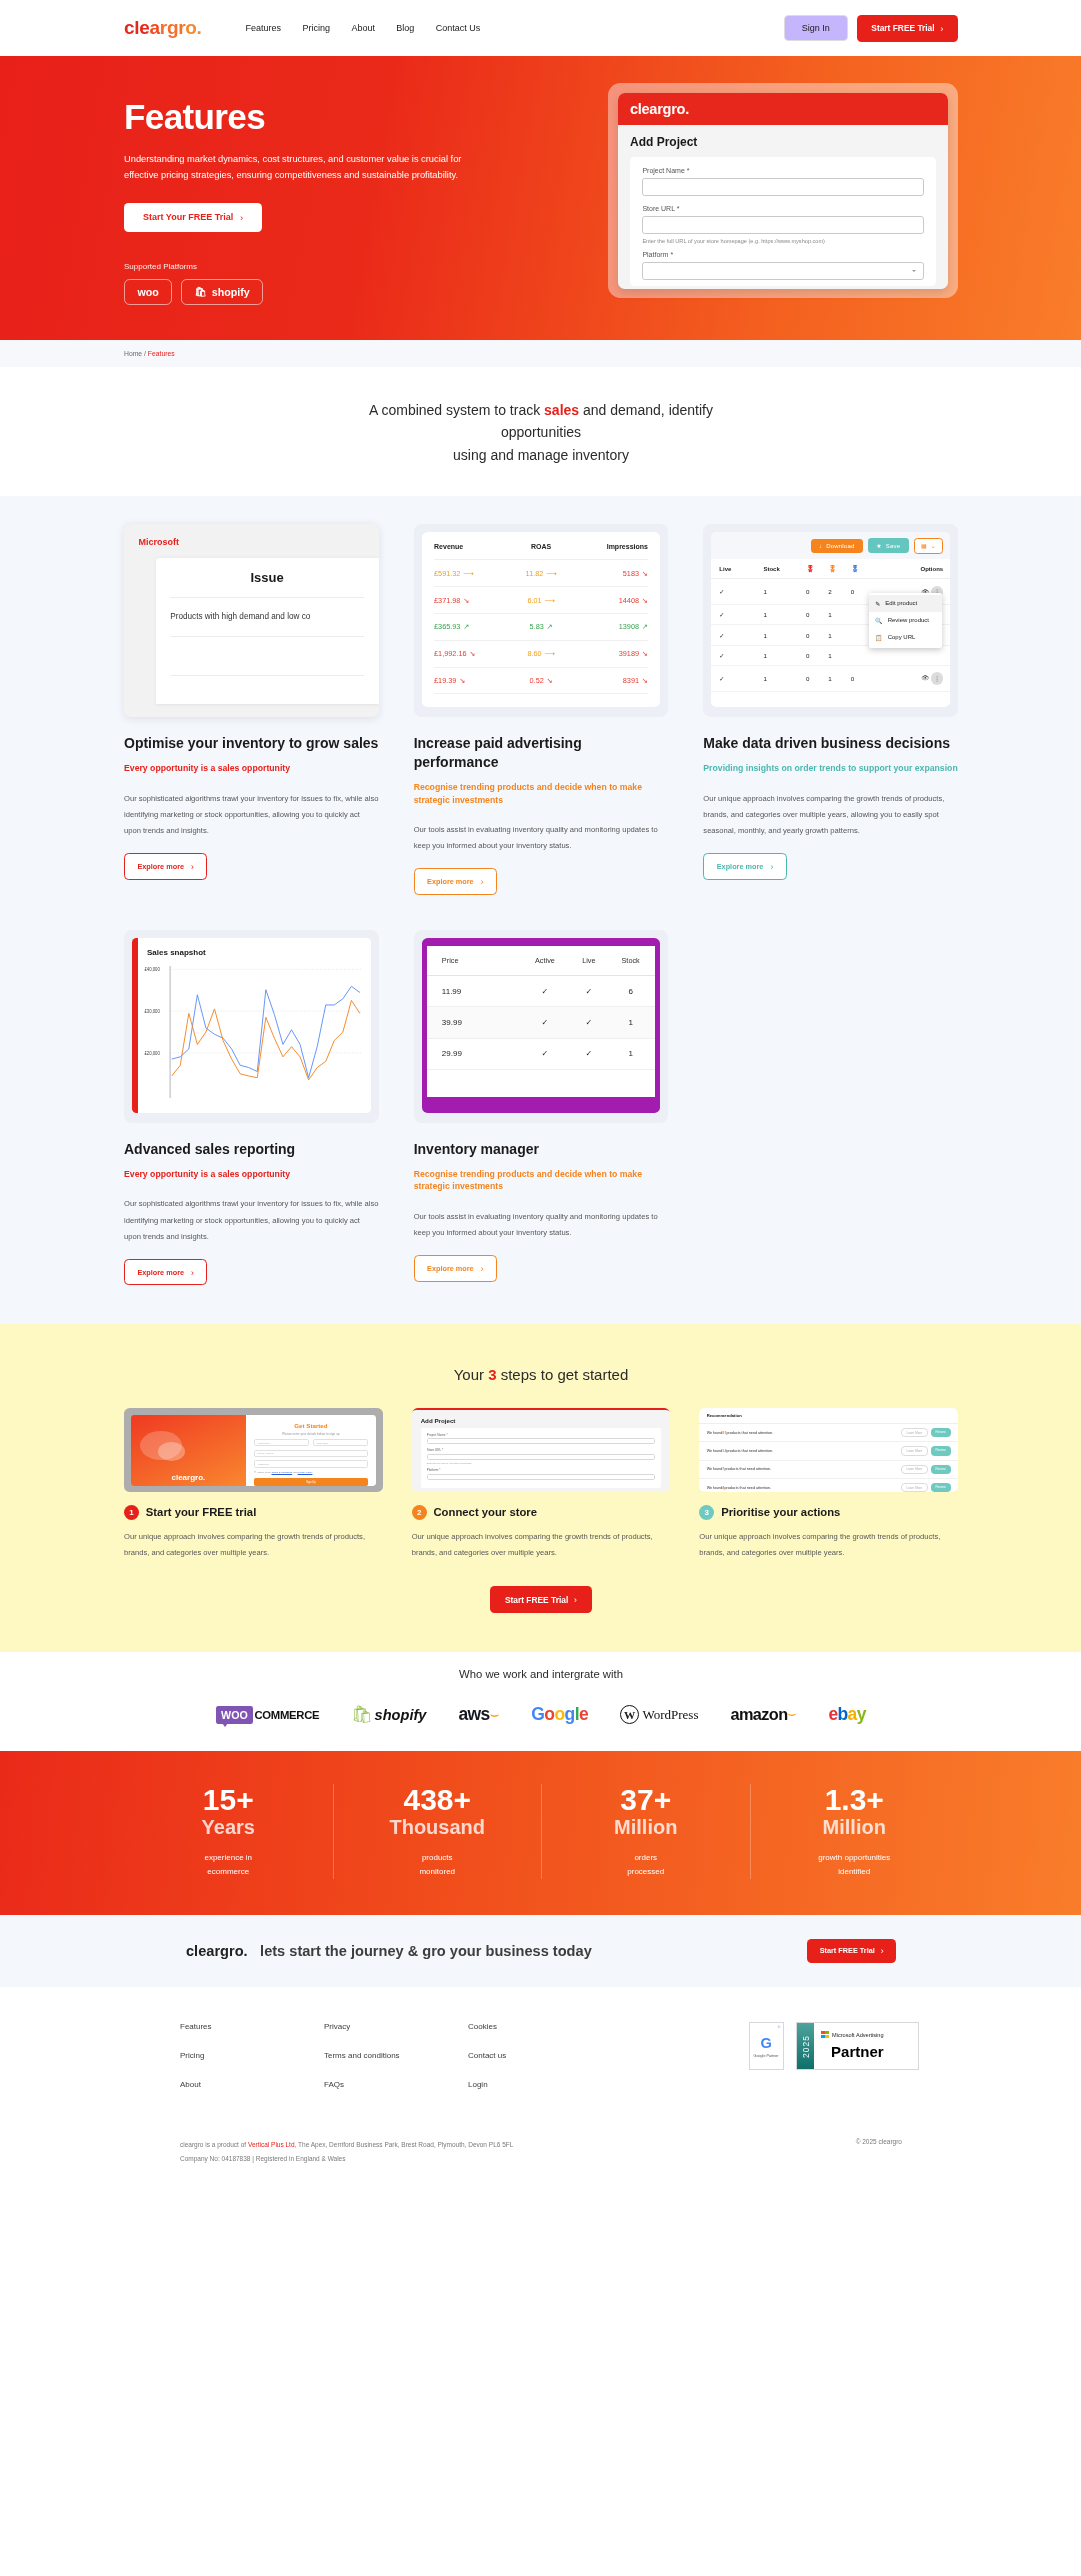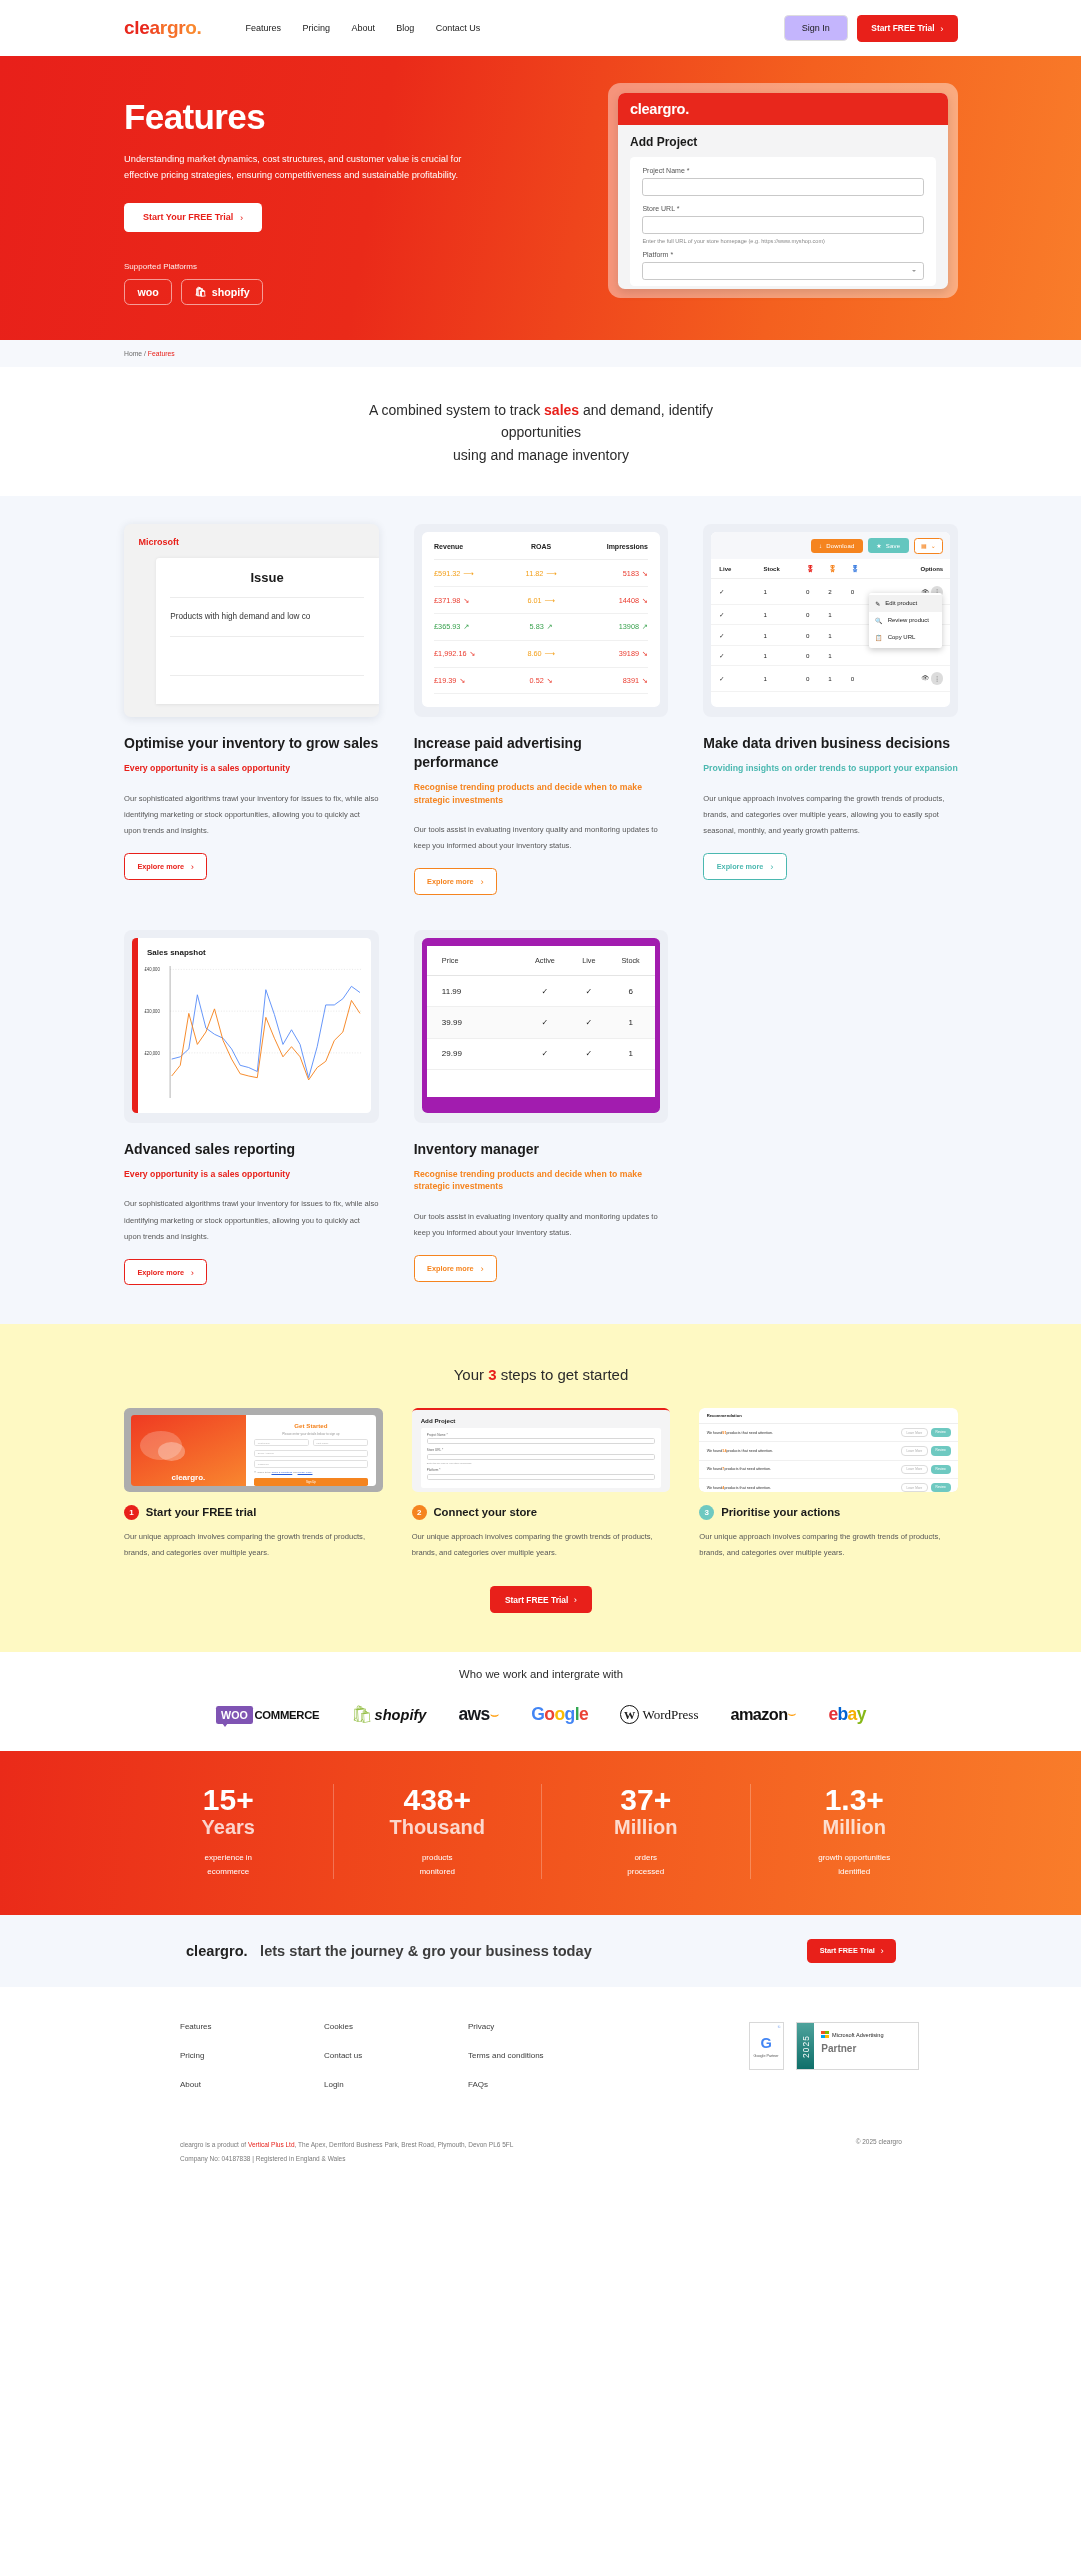--- a/index.html
+++ b/index.html
@@ -315,21 +315,21 @@
   .ms-badge .yr {
     width: 17px; background: linear-gradient(180deg,#0f6f6a,#4ea39c); color: #fff;
     display: flex; align-items: center; justify-content: center; font-size: 8.4px; letter-spacing: 1.1px;
     writing-mode: vertical-rl; transform: rotate(180deg);
   }
   .ms-badge .rt { padding: 8px 0 0 7.3px; }
   .ms-badge .mrow { display: flex; align-items: center; gap: 3.4px; }
   .msq { width: 7.3px; height: 7.3px; display: grid; grid-template-columns: 1fr 1fr; grid-gap: 0.6px; }
   .msq i { display: block; }
   .ms-badge .mtxt { font-size: 5.6px; color: #222; }
-  .ms-badge .pt { font-size: 10px; font-weight: 700; color: #737373; margin-top: 5px; }
+  .ms-badge .pt { font-size: 15px; font-weight: 700; color: #000000; margin-top: 5px; text-align: right; }
 
   .legal { padding: 29px 0 24px; }
   .legal-inner { width: 834px; margin: 0 auto; display: flex; padding: 0 56px; }
   .legal p { font-size: 6.5px; color: #7a7a7a; line-height: 2.1; }
   .legal p a { color: #e8201a; text-decoration: none; }
   .legal .right { margin-left: auto; font-size: 6.5px; color: #7a7a7a; }
 </style>
 </head>
 <body>
 
@@ -861,28 +861,28 @@
 
 <footer class="footer">
   <div class="wrap">
     <div class="fcols">
       <div class="fcol">
         <a href="#">Features</a>
         <a href="#">Pricing</a>
         <a href="#">About</a>
       </div>
       <div class="fcol">
+        <a href="#">Privacy</a>
+        <a href="#">Terms and conditions</a>
+        <a href="#">FAQs</a>
+      </div>
+      <div class="fcol">
         <a href="#">Cookies</a>
         <a href="#">Contact us</a>
         <a href="#">Login</a>
-      </div>
-      <div class="fcol">
-        <a href="#">Privacy</a>
-        <a href="#">Terms and conditions</a>
-        <a href="#">FAQs</a>
       </div>
       <div class="badges">
         <div class="gp-badge">
           <span class="ext">⎋</span>
           <span class="g"><span style="color:#4285F4">G</span></span>
           <span class="lbl">Google Partner</span>
         </div>
         <div class="ms-badge">
           <div class="yr">2025</div>
           <div class="rt">

